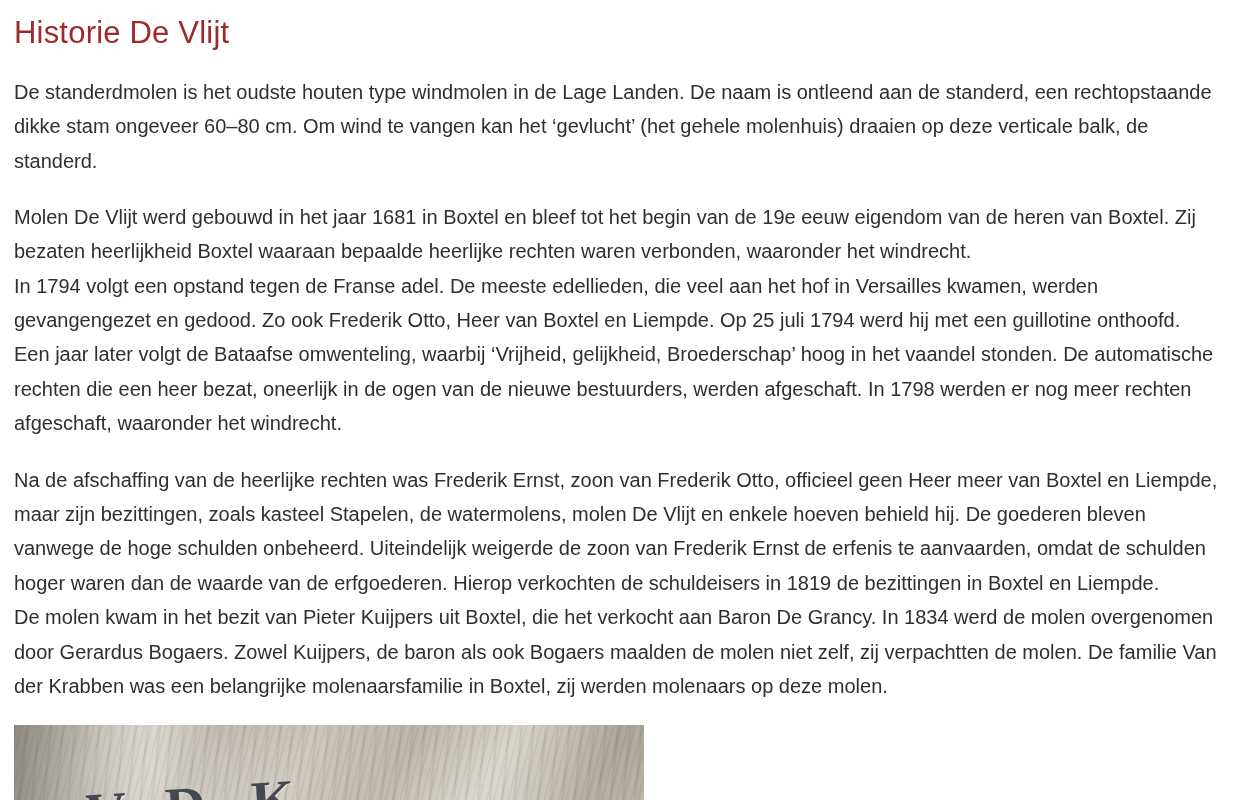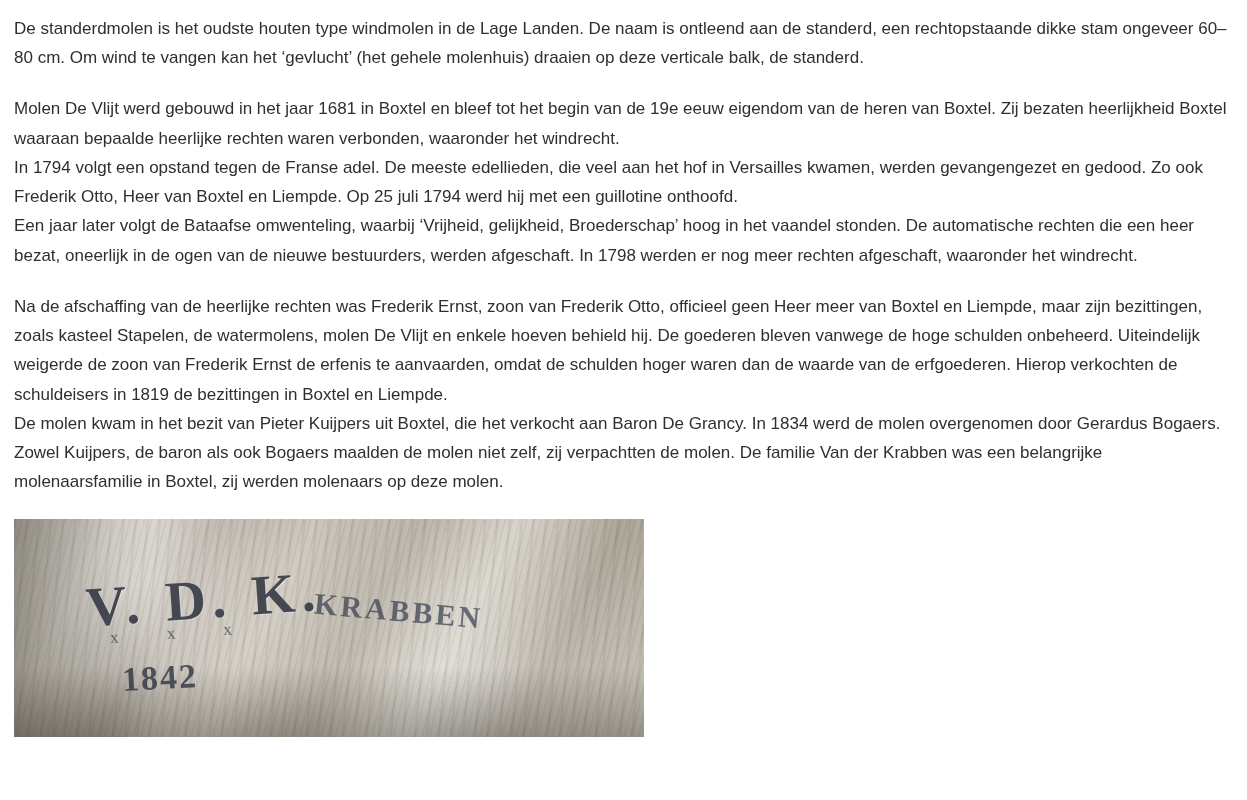--- a/index.html
+++ b/index.html
@@ -21,21 +21,21 @@
   }
   .page-title {
     color: #9e2a2b;
     font-size: 31px;
     font-weight: 400;
     line-height: 1.25;
     margin: 0 0 22px 0;
     letter-spacing: 0.2px;
   }
   .body-block {
-    font-size: 17px;
+    font-size: 20px;
     line-height: 1.72;
     color: #2f2f2f;
     max-width: 1215px;
     margin: 0 0 22px 0;
   }
   .body-block p {
     margin: 0;
   }
   .photo {
     margin-top: 10px;
@@ -118,20 +118,21 @@
     transform: rotate(-4deg);
     opacity: 0.7;
     white-space: nowrap;
   }
 </style>
 </head>
 <body>
 
 <div class="page">
 
+  <h1 class="page-title">Historie De Vlijt</h1>
 
   <div class="body-block">
     <p>De standerdmolen is het oudste houten type windmolen in de Lage Landen. De naam is ontleend aan de standerd, een rechtopstaande dikke stam ongeveer 60–80 cm. Om wind te vangen kan het ‘gevlucht’ (het gehele molenhuis) draaien op deze verticale balk, de standerd.</p>
   </div>
 
   <div class="body-block">
     <p style="white-space: pre-line;">Molen De Vlijt werd gebouwd in het jaar 1681 in Boxtel en bleef tot het begin van de 19e eeuw eigendom van de heren van Boxtel. Zij bezaten heerlijkheid Boxtel waaraan bepaalde heerlijke rechten waren verbonden, waaronder het windrecht.
 In 1794 volgt een opstand tegen de Franse adel. De meeste edellieden, die veel aan het hof in Versailles kwamen, werden gevangengezet en gedood. Zo ook Frederik Otto, Heer van Boxtel en Liempde. Op 25 juli 1794 werd hij met een guillotine onthoofd.
 Een jaar later volgt de Bataafse omwenteling, waarbij ‘Vrijheid, gelijkheid, Broederschap’ hoog in het vaandel stonden. De automatische rechten die een heer bezat, oneerlijk in de ogen van de nieuwe bestuurders, werden afgeschaft. In 1798 werden er nog meer rechten afgeschaft, waaronder het windrecht.</p>
   </div>

